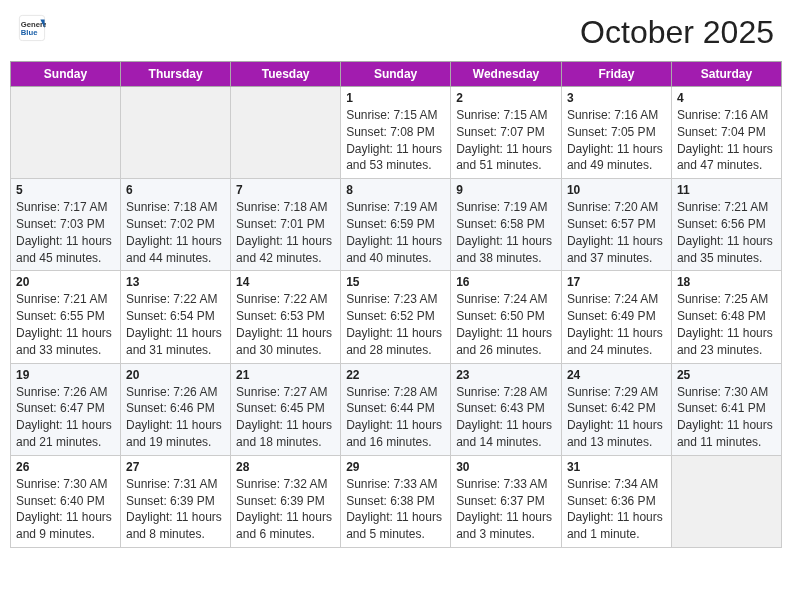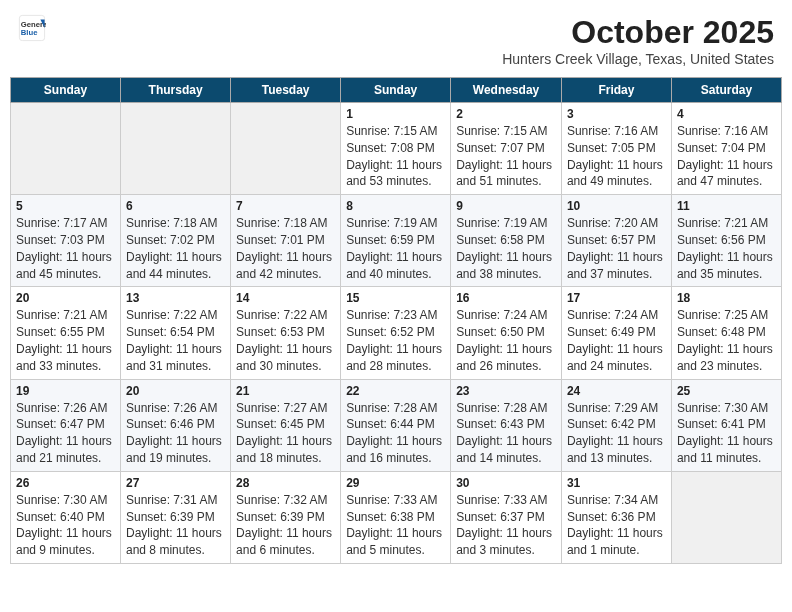--- a/index.html
+++ b/index.html
@@ -25,33 +25,33 @@
     .logo-icon {
       width: 28px;
       height: 28px;
     }
     .title-section {
       text-align: right;
     }
     .month-title {
       font-size: 32px;
       color: #222;
-      font-weight: bold;
+      font-weight: normal;
     }
     .location {
       font-size: 14px;
       color: #444;
     }
     .calendar {
       width: 100%;
       border-collapse: collapse;
       border: 1px solid #bbb;
     }
     .calendar thead th {
-      background: #0c4a6e;
+      background: #a21caf;
       color: #fff;
       font-size: 12px;
       font-weight: bold;
       text-align: center;
       padding: 5px 2px;
       border: 1px solid #aaa;
     }
     .calendar tbody td {
       border: 1px solid #ccc;
       vertical-align: top;
@@ -87,21 +87,20 @@
   <div class="logo">
     <svg class="logo-icon" viewBox="0 0 40 40">
       <rect x="2" y="2" width="36" height="36" rx="4" fill="#fff" stroke="#ddd" stroke-width="1"></rect>
       <text x="4" y="18" font-family="Arial" font-size="11" font-weight="bold" fill="#333">General</text>
       <text x="4" y="30" font-family="Arial" font-size="11" font-weight="bold" fill="#1a5fa8">Blue</text>
       <polygon points="32,8 38,8 38,20" fill="#1a5fa8"></polygon>
     </svg>
   </div>
   <div class="title-section">
     <div class="month-title">October 2025</div>
-    <div class="location">Hunters Creek Village, Texas, United States</div>
   </div>
 </div>
 
 <table class="calendar">
   <thead>
     <tr id="days-header">
         <th>Sunday</th>
         <th>Thursday</th>
         <th>Tuesday</th>
         <th>Sunday</th>

